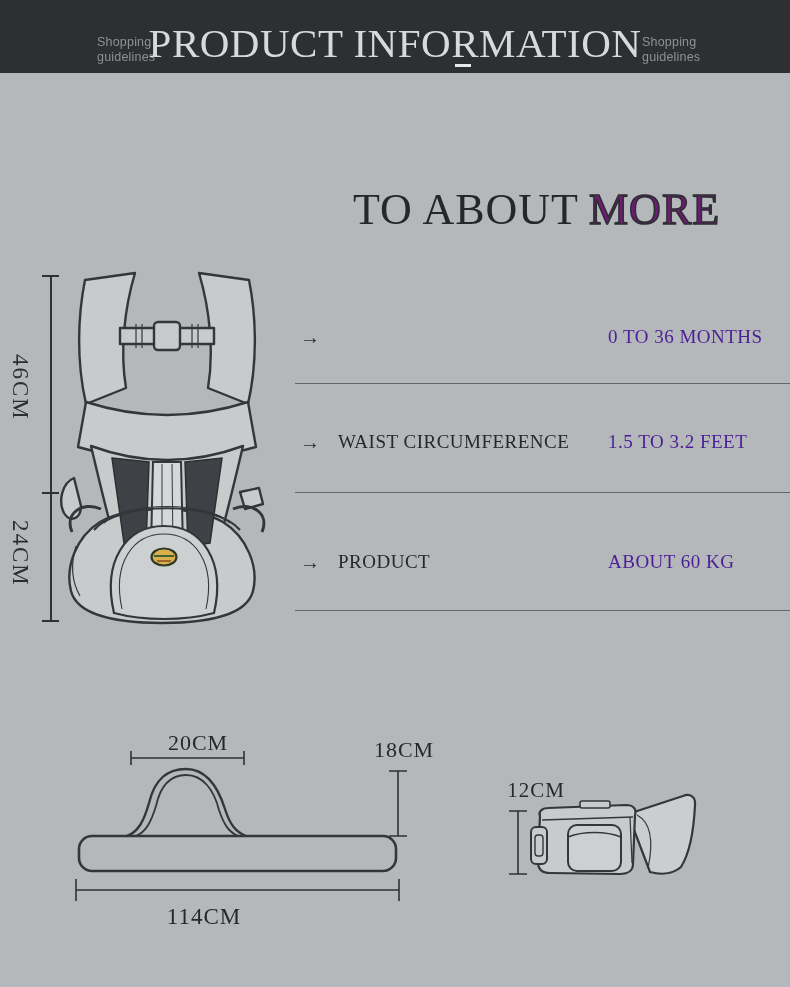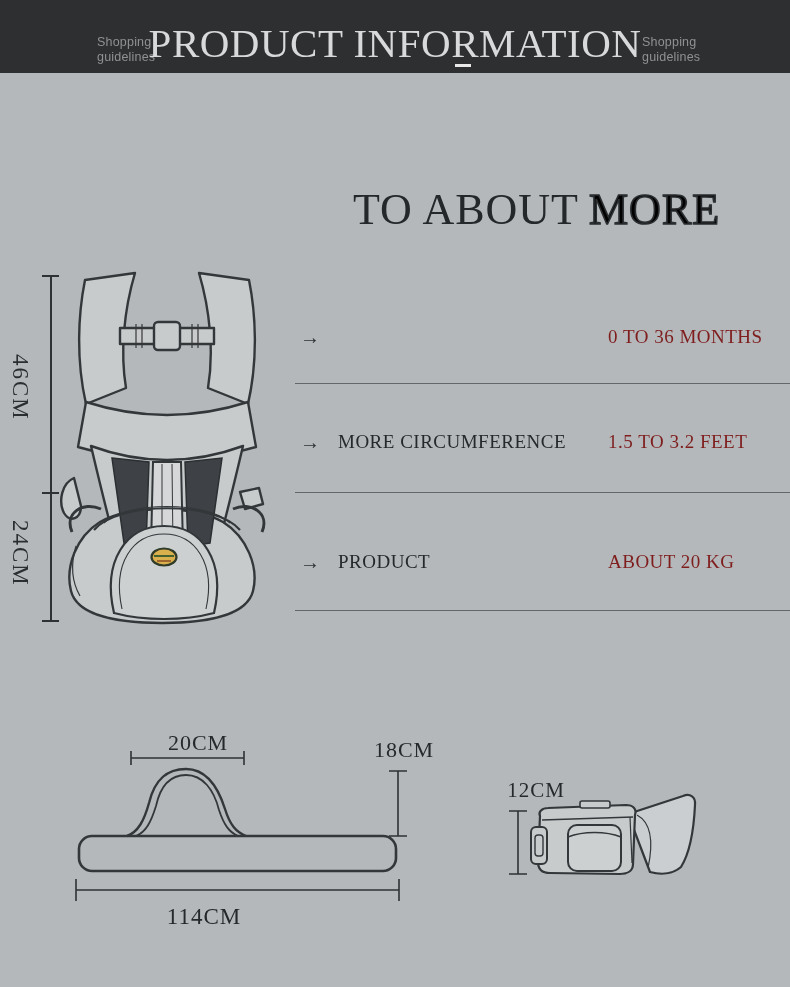--- a/index.html
+++ b/index.html
@@ -20,21 +20,21 @@
     position:absolute;left:0;right:0;top:19px;margin:0;text-align:center;
     font-size:41px;font-weight:400;letter-spacing:.5px;color:#d8d9da;
   }
   .title-underline{position:absolute;left:455px;top:64px;width:16px;height:2.5px;background:#e9e9e9;}
   
   .heading{
     position:absolute;left:353px;top:184px;margin:0;font-weight:400;
     font-size:44px;letter-spacing:1px;color:#25282b;white-space:nowrap;
   }
   .heading .outline{
-    margin-left:10px;color:#000000;
+    margin-left:10px;color:#701a75;
     -webkit-text-stroke:1.6px #2c2f32;
     text-shadow:0 0 1px #2c2f32;
   }
   
   .ruler{position:absolute;left:42px;top:275px;width:18px;height:347px;}
   .ruler-line{position:absolute;left:8px;top:0;width:1.6px;height:100%;background:#2f3235;}
   .ruler-tick{position:absolute;left:0;width:17px;height:1.6px;background:#2f3235;}
   .tick-top{top:0;}
   .tick-mid{top:217px;}
   .tick-bot{top:345px;}
@@ -44,21 +44,21 @@
   }
   .vdim-upper{left:7px;top:354px;}
   .vdim-lower{left:7px;top:520px;}
   
   .spec-row{position:absolute;left:295px;width:495px;height:28px;font-size:19px;letter-spacing:.5px;}
   .row-1{top:326px;}
   .row-2{top:431px;}
   .row-3{top:551px;}
   .spec-arrow{position:absolute;left:5px;top:0;font-size:20px;color:#2b2e31;}
   .spec-label{position:absolute;left:43px;top:0;color:#26292c;white-space:nowrap;}
-  .spec-value{position:absolute;left:313px;top:0;color:#7f1d1d;white-space:nowrap;}
+  .spec-value{position:absolute;left:313px;top:0;color:#4c1d95;white-space:nowrap;}
   .spec-divider{position:absolute;left:295px;right:0;height:1px;background:#63676a;}
   .div-1{top:383px;}
   .div-2{top:492px;}
   .div-3{top:610px;}
   
   .fig{position:absolute;}
   .fig-carrier{left:56px;top:260px;width:222px;height:370px;}
   .fig-belt{left:55px;top:715px;width:385px;height:220px;}
   .fig-hipseat{left:480px;top:770px;width:250px;height:120px;}
   svg text{font-family:"Liberation Serif", serif;fill:#26292c;letter-spacing:1px;}
@@ -132,29 +132,29 @@
   </svg>
 
   <div class="spec-row row-1">
     <span class="spec-arrow">→</span>
     <span class="spec-value">0 TO 36 MONTHS</span>
   </div>
   <div class="spec-divider div-1"></div>
 
   <div class="spec-row row-2">
     <span class="spec-arrow">→</span>
-    <span class="spec-label">MORE CIRCUMFERENCE</span>
+    <span class="spec-label">WAIST CIRCUMFERENCE</span>
     <span class="spec-value">1.5 TO 3.2 FEET</span>
   </div>
   <div class="spec-divider div-2"></div>
 
   <div class="spec-row row-3">
     <span class="spec-arrow">→</span>
     <span class="spec-label">PRODUCT</span>
-    <span class="spec-value">ABOUT 20 KG</span>
+    <span class="spec-value">ABOUT 60 KG</span>
   </div>
   <div class="spec-divider div-3"></div>
 
   <svg class="fig fig-belt" viewBox="0 0 385 220">
     <text x="143" y="35" text-anchor="middle" font-size="22">20CM</text>
     <path d="M76,43 H189 M76,36 V50 M189,36 V50" fill="none" stroke="#2f3235" stroke-width="1.6"></path>
     <text x="349" y="42" text-anchor="middle" font-size="22">18CM</text>
     <path d="M343,56 V121 M334,56 H352 M334,121 H352" fill="none" stroke="#2f3235" stroke-width="1.6"></path>
     <path d="M72,121 C83,117 89,106 94,88 C100,63 113,54 131,54 C151,54 163,72 170,94 C175,110 181,117 191,121" fill="none" stroke="#34373a" stroke-width="2.4"></path>
     <path d="M81,121 C91,117 96,107 101,91 C106,68 117,60 131,60 C148,60 159,75 164,95 C169,110 174,117 183,121" fill="none" stroke="#34373a" stroke-width="1.8"></path>

